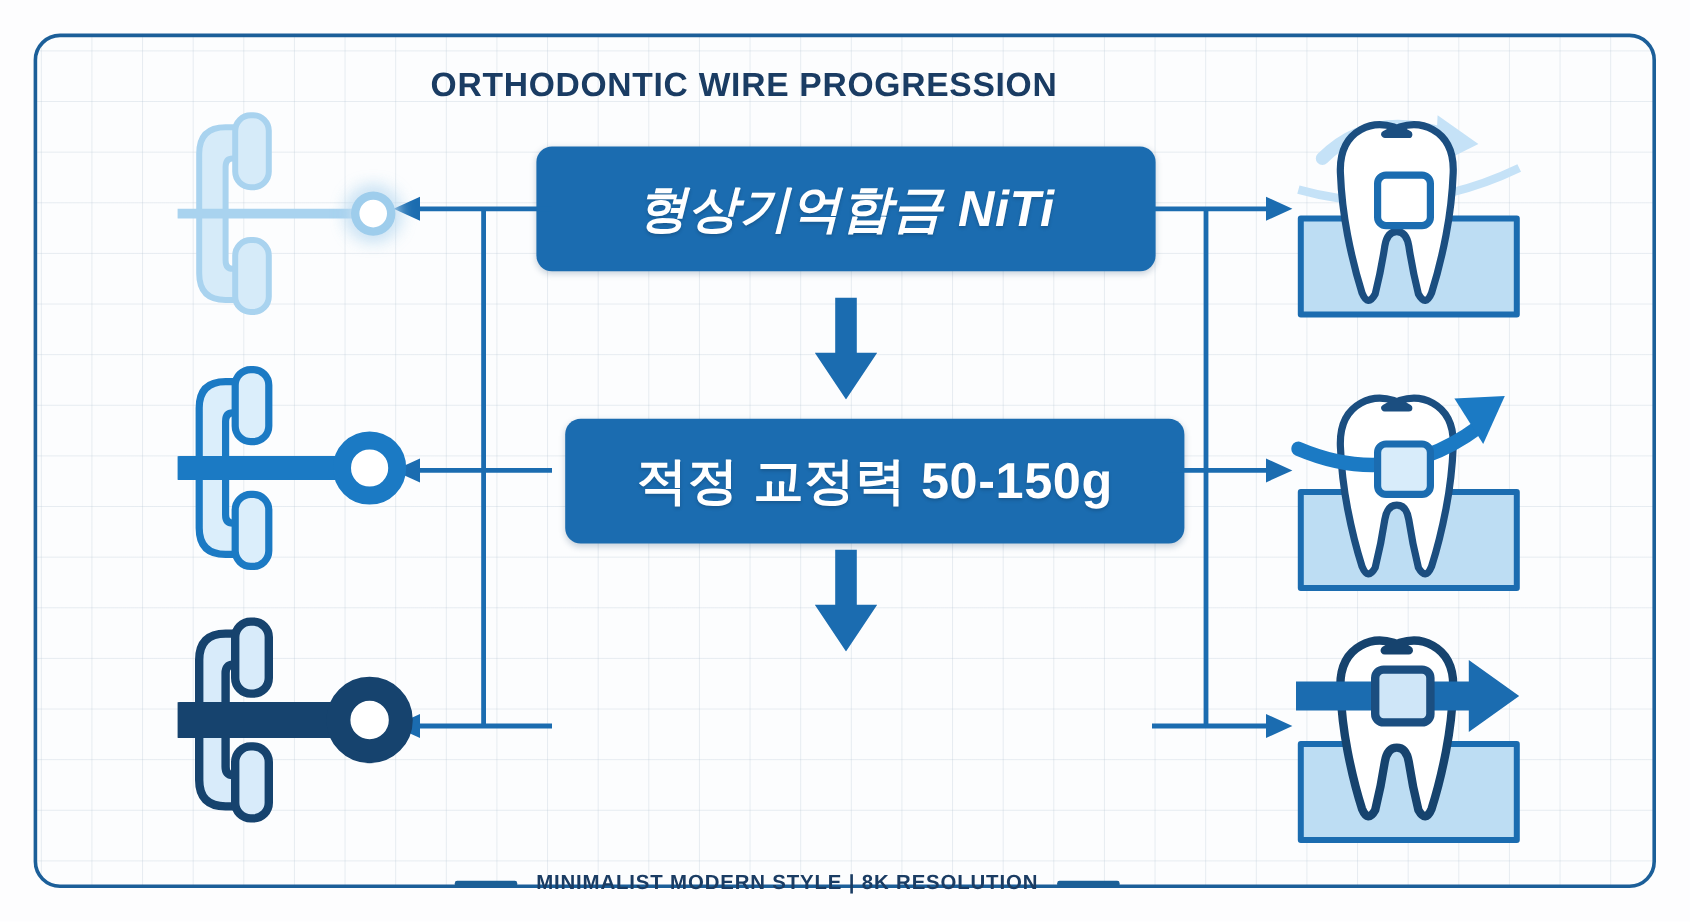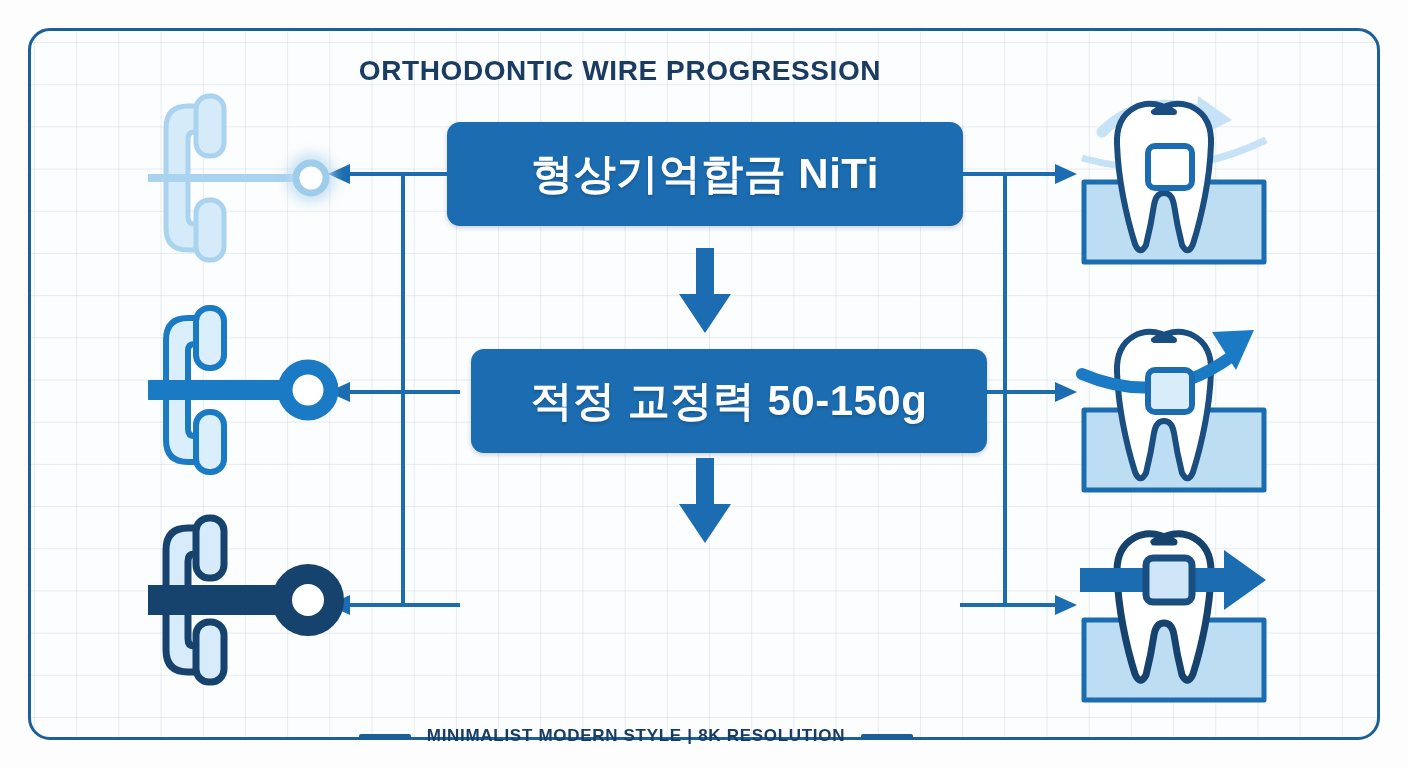--- a/index.html
+++ b/index.html
@@ -37,21 +37,21 @@
   .box{
     position:absolute;left:447px;width:516px;height:104px;
     background:#1b6cb0;border-radius:13px;
     display:flex;align-items:center;justify-content:center;
     box-shadow:0 2px 5px rgba(20,60,100,.22);
   }
   .box-label{
     color:#ffffff;font-size:42px;font-weight:bold;letter-spacing:.5px;
     text-shadow:0 2px 3px rgba(0,0,0,.18);white-space:nowrap;
   }
-  #box0{top:122px;}
+  #box0{top:122px;font-style:italic;}
   #box1{top:349px;margin-left:24px;}
   #box2{top:549px;}
 
   
   .vconn{position:absolute;left:679px;width:52px;}
   #vconn0{top:248px;height:85px;}
   #vconn1{top:458px;height:85px;}
 
   
   #leftconn{position:absolute;left:320px;top:120px;}
@@ -65,21 +65,21 @@
 
   
   .tooth{position:absolute;left:1076px;width:196px;height:180px;}
   #tooth0{top:90px;}
   #tooth1{top:318px;}
   #tooth2{top:528px;}
 
   
   #footer{
     position:absolute;left:0;top:726px;width:1272px;
-    display:flex;align-items:center;justify-content:center;gap:16px;
+    display:flex;align-items:center;justify-content:center;gap:16px;padding-left:20px;
   }
   .frule{width:52px;height:5px;background:#1b5f96;border-radius:2px;}
   #footer-text{
     font-size:17px;font-weight:bold;letter-spacing:.7px;color:#1a3c63;
     white-space:nowrap;
   }
 </style>
 </head>
 <body>
 

